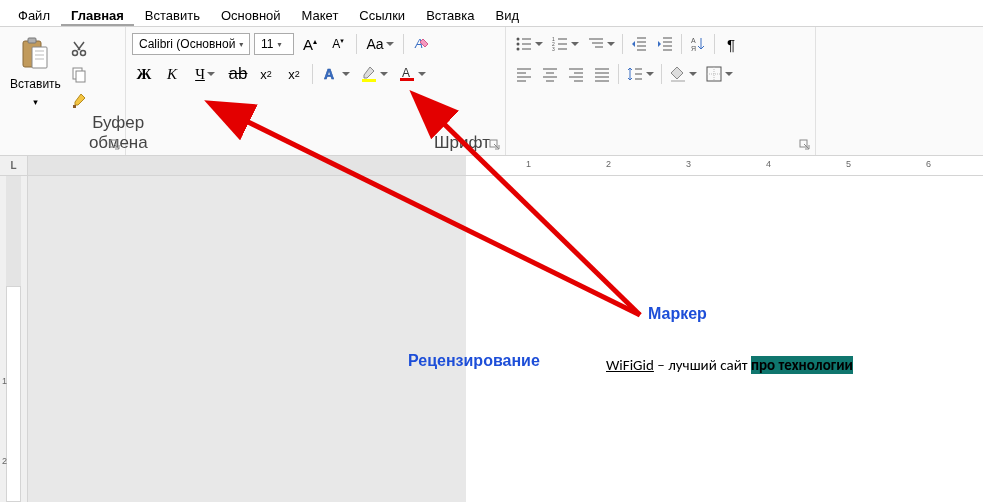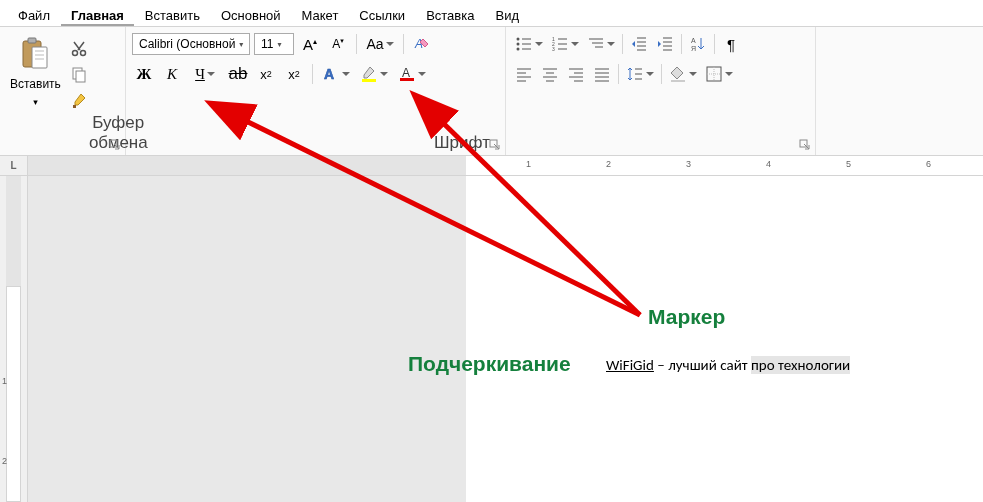--- a/index.html
+++ b/index.html
@@ -67,24 +67,24 @@
   
   .doc-area { display:flex; height: calc(502px - 26px - 130px - 20px); }
   .vruler { width:28px; background:#f0f0f0; border-right:1px solid #d4d4d4; position:relative;}
   .vruler-gray{ position:absolute; top:0; left:6px; right:6px; height:110px; background:#e4e4e4;}
   .vruler-white{ position:absolute; top:110px; left:6px; right:6px; bottom:0; background:#fff; border:1px solid #d4d4d4;}
   .vtick{position:absolute; left:2px; font-size:9px; color:#666;}
   .gray-pane { width:438px; background:#e8e8e8;}
   .page { flex:1; background:#fff; position:relative; padding-top:180px; padding-left:140px;}
   .doc-text { font-family:"Calibri", sans-serif; font-size:15px; }
   .u-word { text-decoration: underline; }
-  .hl { background: #e5e5e5; }
-  
-  
-  .annotation-label { position:absolute; color:#15803d; font-weight:bold; font-size:21px; }
+  .hl { background: #0f766e; font-weight: bold; }
+  
+  
+  .annotation-label { position:absolute; color:#1d4ed8; font-weight:bold; font-size:16px; }
   .arrow-svg { position:absolute; pointer-events:none; }
 </style>
 </head>
 <body>
 
 <div class="menubar">
   <div class="menubar-item">Файл</div>
   <div class="menubar-item active">Главная</div>
   <div class="menubar-item">Вставить</div>
   <div class="menubar-item">Основной</div>
@@ -367,13 +367,13 @@
 <svg class="arrow-svg" style="left:0; top:0;" width="983" height="502">
   <defs>
     <marker id="ah" markerWidth="12" markerHeight="12" refX="2" refY="4" orient="auto">
       <path d="M0,0 L0,8 L10,4 Z" fill="#e30000"></path>
     </marker>
   </defs>
   <line x1="640" y1="315" x2="240" y2="118" stroke="#e30000" stroke-width="5" marker-end="url(#ah)"></line>
   <line x1="640" y1="315" x2="438" y2="118" stroke="#e30000" stroke-width="5" marker-end="url(#ah)"></line>
 </svg>
 <div class="annotation-label" style="left:648px; top:305px;">Маркер</div>
-<div class="annotation-label" style="left:408px; top:352px;">Подчеркивание</div>
+<div class="annotation-label" style="left:408px; top:352px;">Рецензирование</div>
 
 </body></html>

